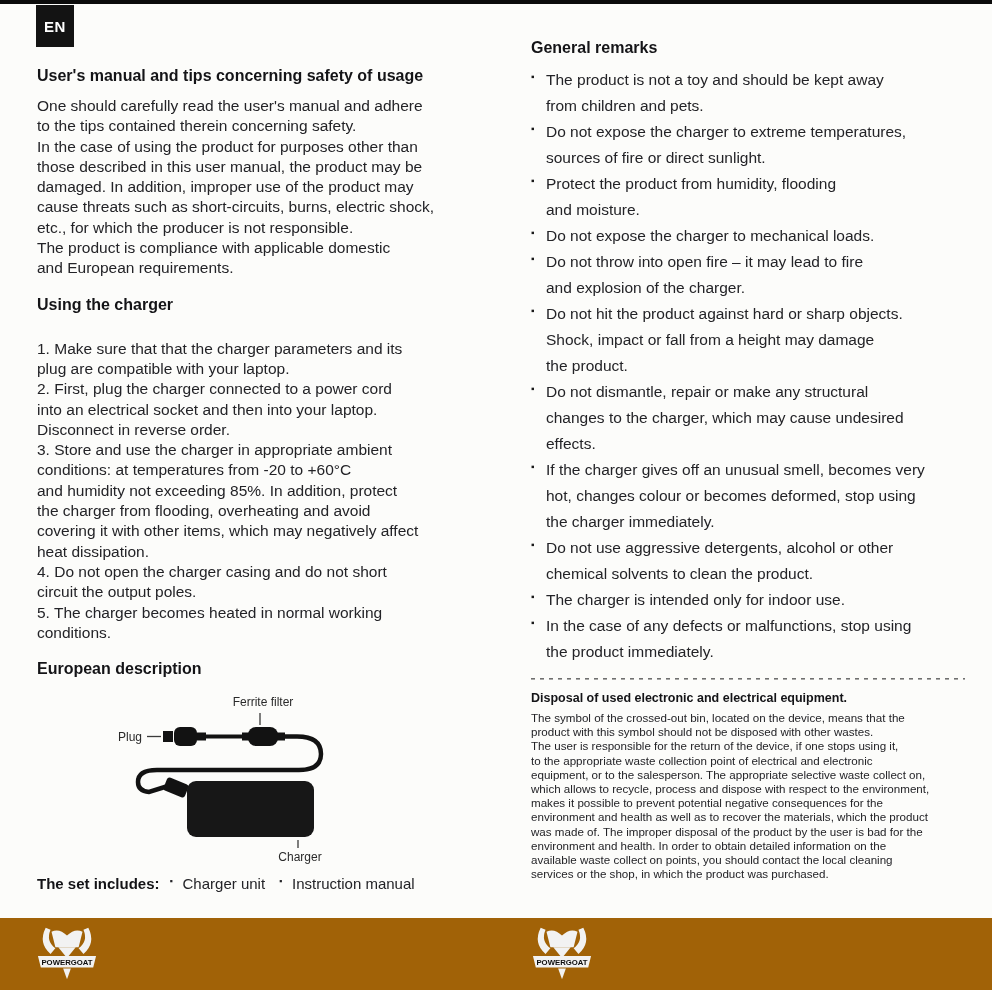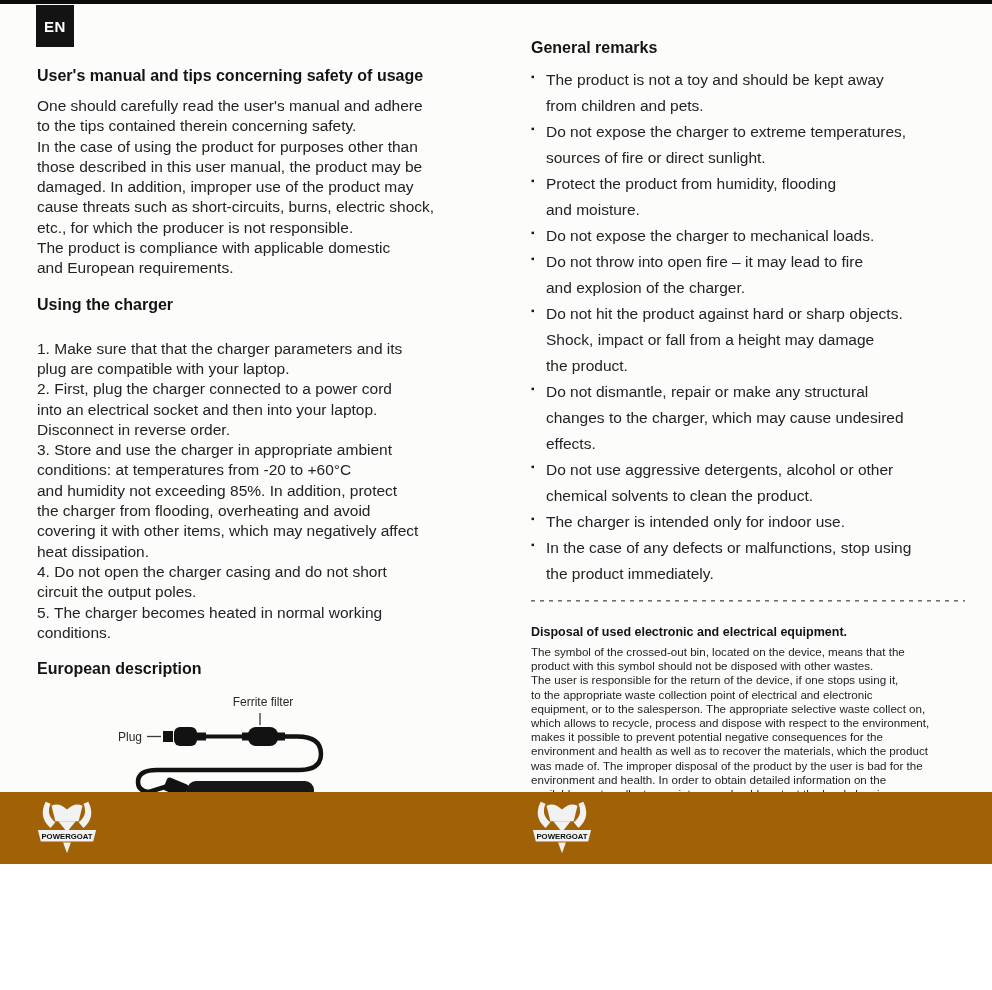--- a/index.html
+++ b/index.html
@@ -1,18 +1,18 @@
 <!DOCTYPE html>
 <html><head>
 <meta charset="utf-8">
 <style>
   * { margin:0; padding:0; box-sizing:border-box; }
   html,body { background:#ffffff; }
   .page {
-    position:relative; width:992px; height:864px;
+    position:relative; width:992px; height:990px;
     background:#fcfcfa; overflow:hidden;
     font-family:"Liberation Sans", sans-serif;
     color:#232327;
   }
   .top-strip { position:absolute; top:0; left:0; width:100%; height:4px; background:#0b0b0b; }
   .en-badge {
     position:absolute; top:5px; left:36px; width:38px; height:42px;
     background:#131313; color:#fff; font-weight:700; font-size:15px;
     display:flex; align-items:center; justify-content:center; letter-spacing:.5px;
   }
@@ -31,21 +31,21 @@
   ul.bullets li::before {
     content:"▪"; position:absolute; left:0; top:0;
     font-size:10px; line-height:20.4px; color:#1a1a1a;
   }
 
   .dashed-divider {
     margin-top:13px; height:2px; border:none;
     background-image:repeating-linear-gradient(90deg,#6f6f6f 0 4px,transparent 4px 9px);
     background-size:100% 1.6px; background-repeat:no-repeat; background-position:center;
   }
-  .small-title { margin-top:23px; font-size:12.5px; font-weight:700; color:#141417; }
+  .small-title { margin-top:11px; font-size:12.5px; font-weight:700; color:#141417; }
   .small-body  { margin-top:6px; font-size:11.6px; line-height:14.2px; white-space:pre-line; }
 
   .certs { display:flex; align-items:center; justify-content:flex-end; gap:23px; margin-top:76px; }
   .ukca { font-weight:700; font-size:21px; line-height:18px; color:#141414; letter-spacing:.5px; }
   .rohs { border:2.5px solid #141414; text-align:center; background:#fff; padding:2px; }
   .rohs-top { font-weight:400; font-size:17px; line-height:18px; padding:0 4px; color:#141414; border:1.5px solid #141414; border-bottom:none; }
   .rohs-sub { background:#be185d; color:#fff; font-size:9.5px; font-weight:600; line-height:13px; padding:0 4px; }
 
   .diagram { margin-top:8px; display:block; }
   .dlabel { font-size:12px; fill:#2a2a2a; font-family:"Liberation Sans",sans-serif; }
@@ -168,20 +168,23 @@
 and explosion of the charger.</li>
 
         <li>Do not hit the product against hard or sharp objects.
 Shock, impact or fall from a height may damage
 the product.</li>
 
         <li>Do not dismantle, repair or make any structural
 changes to the charger, which may cause undesired
 effects.</li>
 
+        <li>If the charger gives off an unusual smell, becomes very
+hot, changes colour or becomes deformed, stop using
+the charger immediately.</li>
 
         <li>Do not use aggressive detergents, alcohol or other
 chemical solvents to clean the product.</li>
 
         <li>The charger is intended only for indoor use.</li>
 
         <li>In the case of any defects or malfunctions, stop using
 the product immediately.</li>
       </ul>
 

